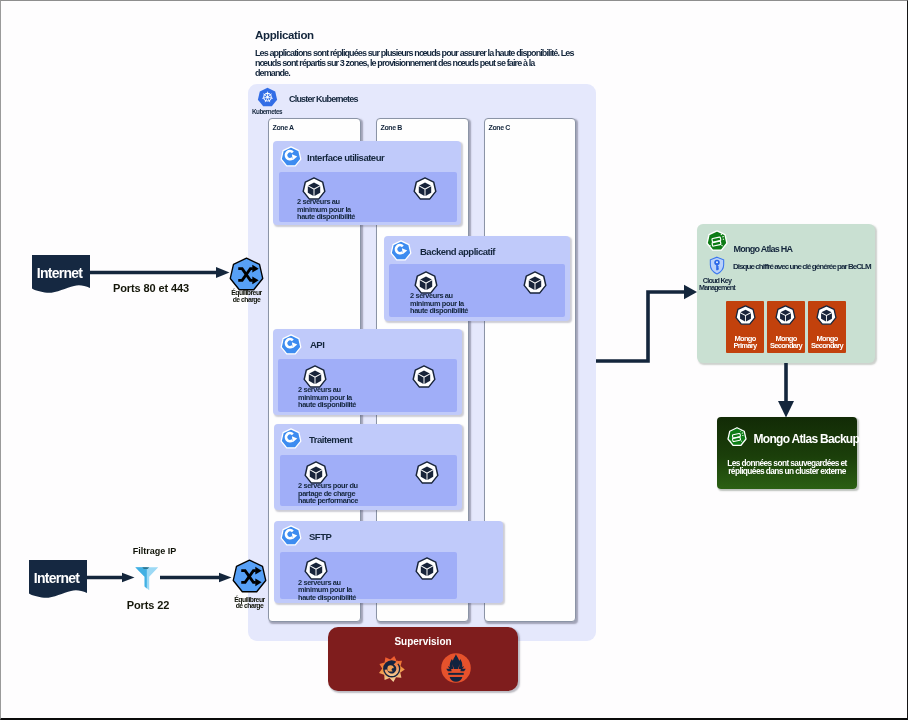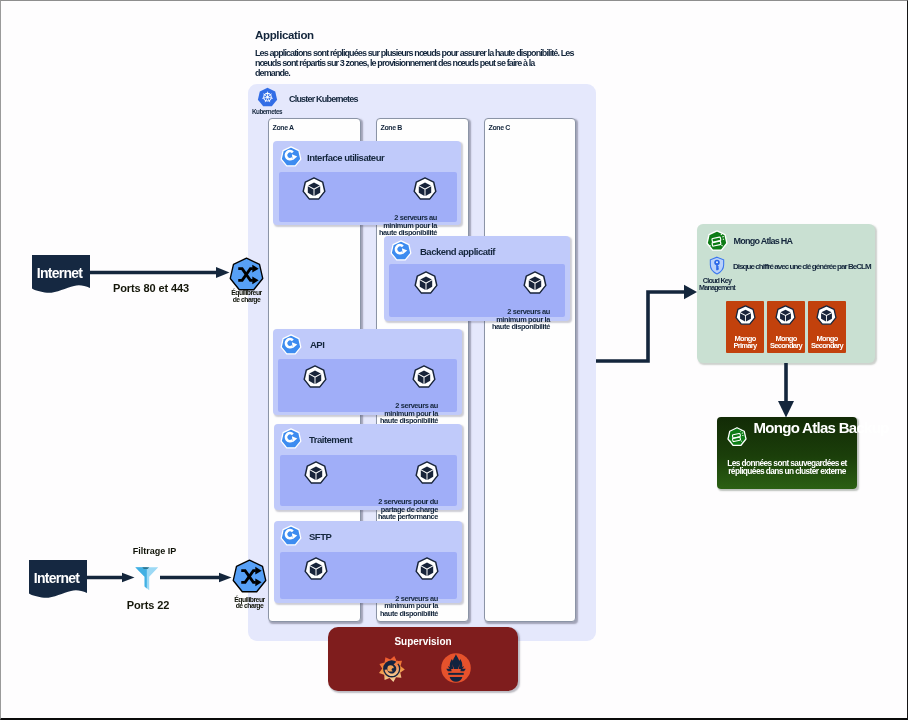--- a/index.html
+++ b/index.html
@@ -16,21 +16,21 @@
         line-height:9.9px;color:#14263c;}
   #cluster{left:248px;top:84px;width:348px;height:557px;background:#e5e8fc;border-radius:9px;z-index:1;}
   .zone{position:absolute;top:34px;height:504px;background:#fefefe;border:1px solid #8b94a6;
         border-radius:4px;box-sizing:border-box;box-shadow:1.5px 1.5px 1.5px rgba(60,60,80,0.4);}
   .zlabel{position:absolute;left:3.5px;top:5px;font-size:7px;font-weight:bold;letter-spacing:-0.4px;color:#14263c;}
   .dep{position:absolute;background:#c0cafa;border-radius:4px;z-index:3;
        box-shadow:1.5px 1.5px 1.5px rgba(60,60,90,0.25);}
   .dep .inner{position:absolute;background:#a0aef8;border-radius:2px;}
   .dep .dtitle{position:absolute;font-size:9.5px;font-weight:bold;letter-spacing:-0.5px;color:#14263c;}
   .dep .dtext{position:absolute;font-size:7.4px;font-weight:bold;letter-spacing:-0.38px;
-              line-height:7.5px;color:#14263c;text-align:right;margin-top:16px;}
+              line-height:7.5px;color:#14263c;text-align:left;}
   .small-label{position:absolute;z-index:6;font-size:6.8px;font-weight:bold;letter-spacing:-0.5px;
                color:#101308;text-align:center;line-height:6.9px;}
   .port-label{position:absolute;z-index:6;font-size:11px;font-weight:bold;letter-spacing:-0.1px;
               color:#15170a;text-align:center;}
   #mongoha{left:697px;top:224px;width:178px;height:139px;background:#c9e0d2;border-radius:6px;z-index:1;
            box-shadow:1.5px 1.5px 1.5px rgba(60,80,60,0.25);}
   .mbox{position:absolute;top:77px;width:38px;height:52px;background:#c2410c;border-radius:1px;}
   .mlabel{position:absolute;left:0;width:100%;top:33.5px;text-align:center;color:#fff;
           font-size:7.5px;font-weight:bold;letter-spacing:-0.7px;line-height:7.2px;}
   #backup{left:717px;top:417px;width:140px;height:72px;border-radius:4px;z-index:1;
@@ -174,21 +174,21 @@
 <div class="dep" style="left:273px;top:329px;width:189px;height:86px;">
   <div class="inner" style="left:5px;top:30px;width:179px;height:53px;"></div>
   <div class="dtitle" style="left:37px;top:10px;">API</div>
   <div class="dtext" style="left:25px;top:57px;width:140px;">2 serveurs au<br>minimum pour la<br>haute disponibilité</div>
 </div>
 <div class="dep" style="left:274px;top:424px;width:188px;height:86px;">
   <div class="inner" style="left:6px;top:31px;width:177px;height:51px;"></div>
   <div class="dtitle" style="left:35px;top:10px;">Traitement</div>
   <div class="dtext" style="left:24px;top:58px;width:140px;">2 serveurs pour du<br>partage de charge<br>haute performance</div>
 </div>
-<div class="dep" style="left:274px;top:521px;width:188px;height:82px;">
+<div class="dep" style="left:274px;top:521px;width:188px;height:82px;padding-left:41px;">
   <div class="inner" style="left:6px;top:31px;width:177px;height:47px;"></div>
   <div class="dtitle" style="left:35px;top:10px;">SFTP</div>
   <div class="dtext" style="left:24px;top:57.5px;width:140px;">2 serveurs au<br>minimum pour la<br>haute disponibilité</div>
 </div>
 
 <svg class="abs" style="left:31px;top:254px;z-index:5;" width="60" height="46" viewBox="0 0 60 46">
   <path d="M1,1 H59 V34 C53,31.3 48,30.8 43,31.9 C35,33.6 24,39.6 16,38.8 C10,38.1 4,36.6 1,34.6 Z" fill="#152841"></path>
   <text x="28.5" y="23.7" fill="#fff" font-size="14" font-weight="bold" text-anchor="middle" letter-spacing="-0.75">Internet</text>
 </svg>
 <svg class="abs" style="left:28px;top:559px;z-index:5;" width="60" height="46" viewBox="0 0 60 46">
@@ -226,36 +226,36 @@
 </svg>
 <div class="small-label" style="left:219px;top:596.5px;width:61px;">Équilibreur<br>de charge</div>
 
 <svg class="abs" style="left:135px;top:567px;z-index:5;" width="24" height="24" viewBox="0 0 24 24">
   <polygon points="0.3,0.2 23.2,0.2 14.2,9.8 14.2,23.2 9.6,19.6 9.6,9.8" fill="#9cd9f5"></polygon>
   <polygon points="0.3,0.2 11.8,0.2 11.8,21.4 9.6,19.6 9.6,9.8" fill="#41b0e3"></polygon>
   <polygon points="7.2,0.2 14.2,0.2 12.6,2.1 8.9,2.1" fill="#2e7590"></polygon>
 </svg>
 
 <div id="mongoha" class="abs">
-  <div class="zlabel" style="left:36.5px;top:12px;font-size:9px;letter-spacing:-0.75px;">Mongo Atlas HA</div>
+  <div class="zlabel" style="left:36.5px;top:20px;font-size:9px;letter-spacing:-0.75px;">Mongo Atlas HA</div>
   <div class="zlabel" style="left:36px;top:38px;font-size:8px;letter-spacing:-0.95px;white-space:nowrap;">Disque chiffré avec une clé générée par BeCLM</div>
   <div class="small-label" style="left:-6px;top:52.5px;width:52px;font-size:7.2px;letter-spacing:-0.8px;line-height:7.4px;color:#14263c;">Cloud Key<br>Management</div>
   <div class="mbox" style="left:29px;">
       <div class="mlabel">Mongo<br>Primary</div>
     </div>
   <div class="mbox" style="left:70px;">
       <div class="mlabel">Mongo<br>Secondary</div>
     </div>
   <div class="mbox" style="left:111px;">
       <div class="mlabel">Mongo<br>Secondary</div>
     </div>
 </div>
 
 <div id="backup" class="abs">
-  <div class="zlabel" style="left:36.5px;top:2px;font-size:15px;color:#fff;letter-spacing:-0.7px;white-space:nowrap;text-align:center;">Mongo Atlas Backup</div>
+  <div class="zlabel" style="left:36.5px;top:15px;font-size:12px;color:#fff;letter-spacing:-0.7px;white-space:nowrap;text-align:center;">Mongo Atlas Backup</div>
   <div class="mlabel" style="top:43px;font-size:8.3px;letter-spacing:-0.57px;line-height:7.6px;">Les données sont sauvegardées et<br>répliquées dans un cluster externe</div>
 </div>
 
 <div id="supervision" class="abs">
   <div class="stitle">Supervision</div>
 </div>
 
 <svg class="abs" style="left:280px;top:146px;z-index:4;" width="22" height="22">
     <use href="#deploy"></use>
   </svg>

